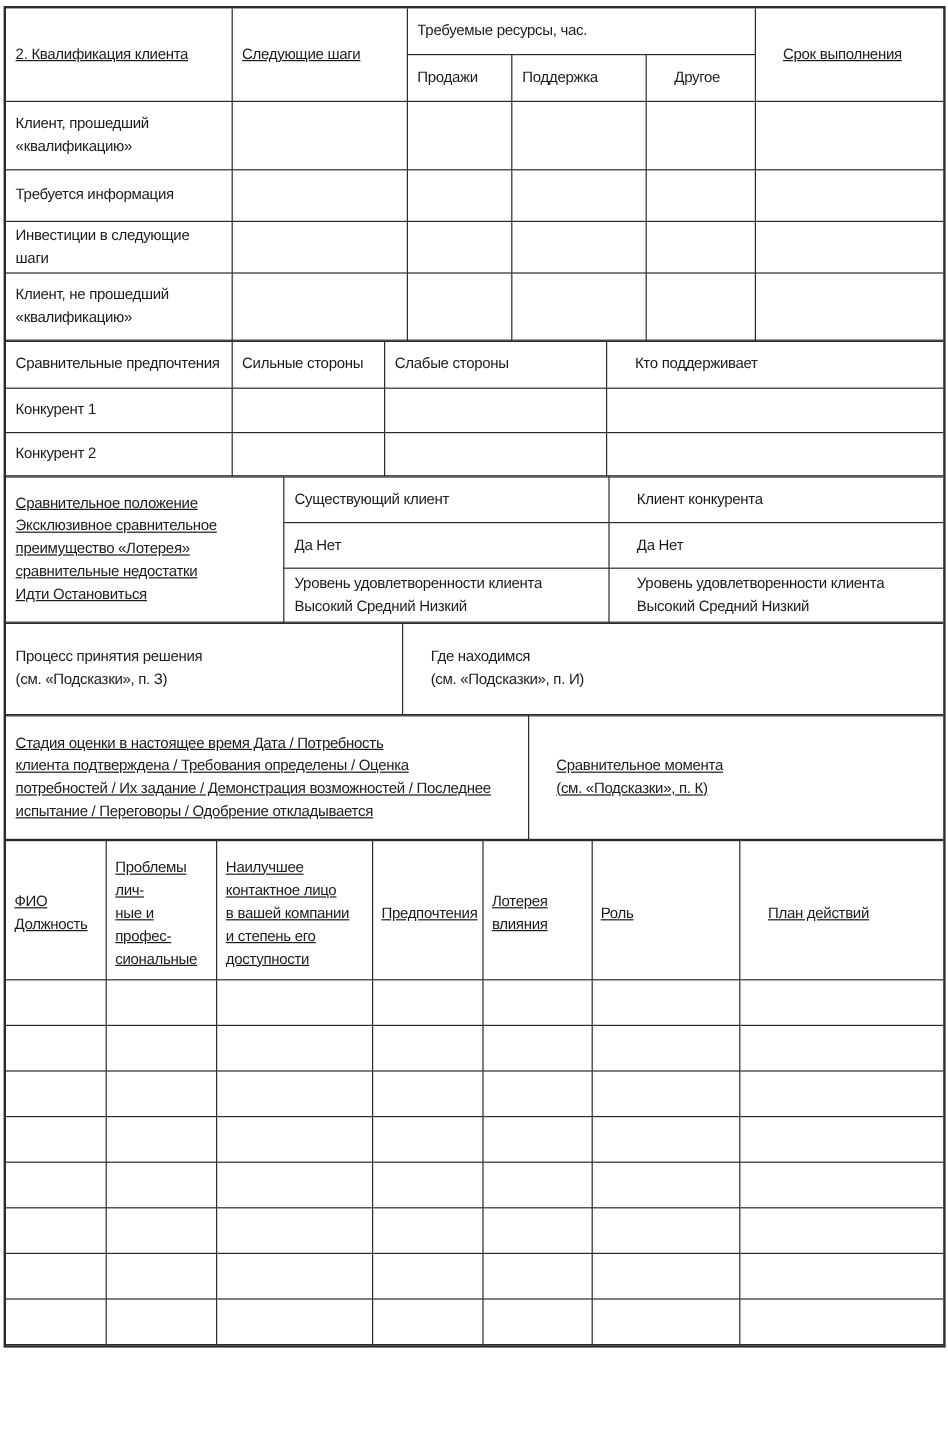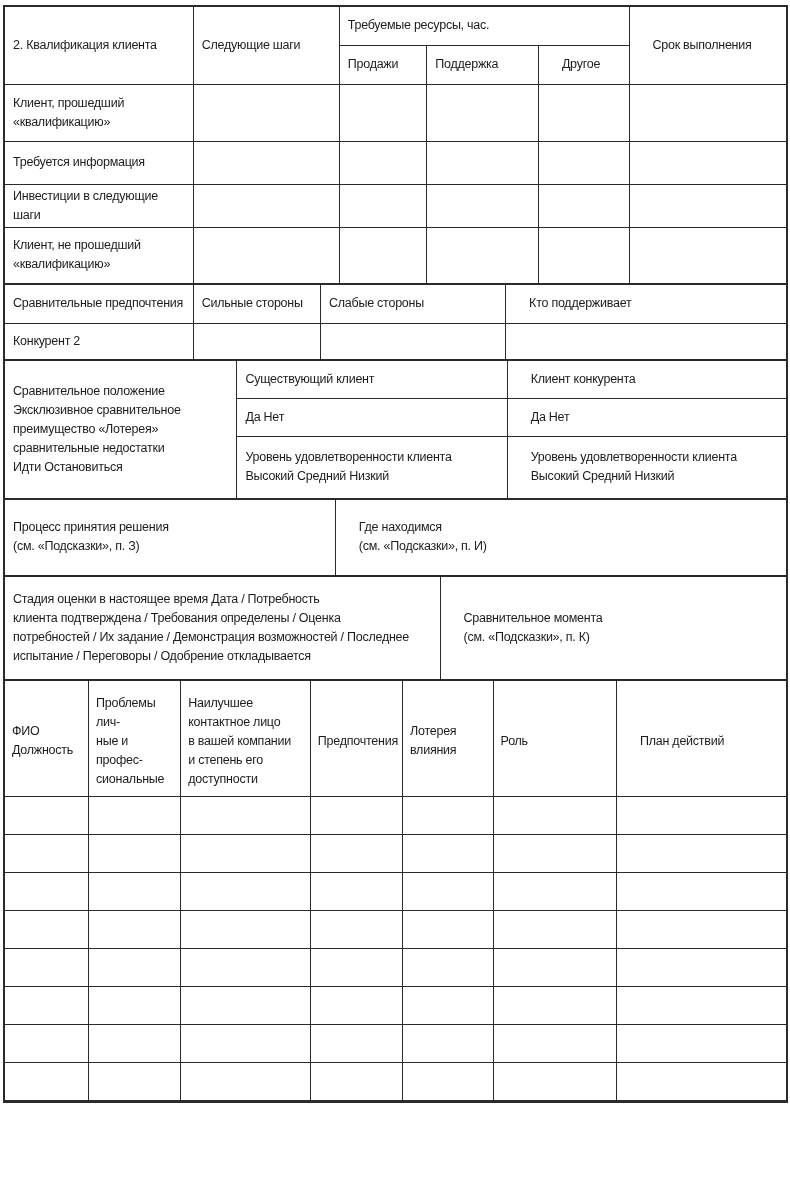--- a/index.html
+++ b/index.html
@@ -34,21 +34,21 @@
     vertical-align:middle;
     font-size:12.5px;
     line-height:19px;
     letter-spacing:-0.25px;
     white-space:pre-line;
     overflow:hidden;
   }
   table.sect td:first-child{border-left:none;}
   table.sect td:last-child{border-right:none;padding-left:23px;}
   table.sect-a tr:first-child td{border-top:none;}
-  td.vtop{vertical-align:top;padding-top:9px;}
+  td.vtop{vertical-align:top;padding-top:9px;text-decoration:underline;}
   table.sect-g td{padding:2px 7px;}
   table.sect-g thead td{padding-top:8px;margin-top:44px;}
 </style>
 </head>
 <body>
 
 <div class="sheet">
   <div class="frame">
 
     <table class="sect sect-a">
@@ -115,20 +115,26 @@
           <col style="width:16.3%">
           <col style="width:23.7%">
           <col style="width:35.9%">
       </colgroup>
       <tbody>
         <tr style="height:39px">
           <td>Сравнительные предпочтения</td>
           <td>Сильные стороны</td>
           <td>Слабые стороны</td>
           <td>Кто поддерживает</td>
+        </tr>
+        <tr style="height:37px">
+          <td>Конкурент 1</td>
+          <td></td>
+          <td></td>
+          <td></td>
         </tr>
         <tr style="height:36px">
           <td>Конкурент 2</td>
           <td></td>
           <td></td>
           <td></td>
         </tr>
       </tbody>
     </table>
 
@@ -145,21 +151,21 @@
 преимущество «Лотерея»
 сравнительные недостатки
 Идти Остановиться</td>
           <td>Существующий клиент</td>
           <td>Клиент конкурента</td>
         </tr>
         <tr style="height:38px">
           <td>Да Нет</td>
           <td>Да Нет</td>
         </tr>
-        <tr style="height:62px">
+        <tr style="height:45px">
           <td>Уровень удовлетворенности клиента
 Высокий Средний Низкий</td>
           <td>Уровень удовлетворенности клиента
 Высокий Средний Низкий</td>
         </tr>
       </tbody>
     </table>
 
     <table class="sect sect-d">
       <colgroup>

